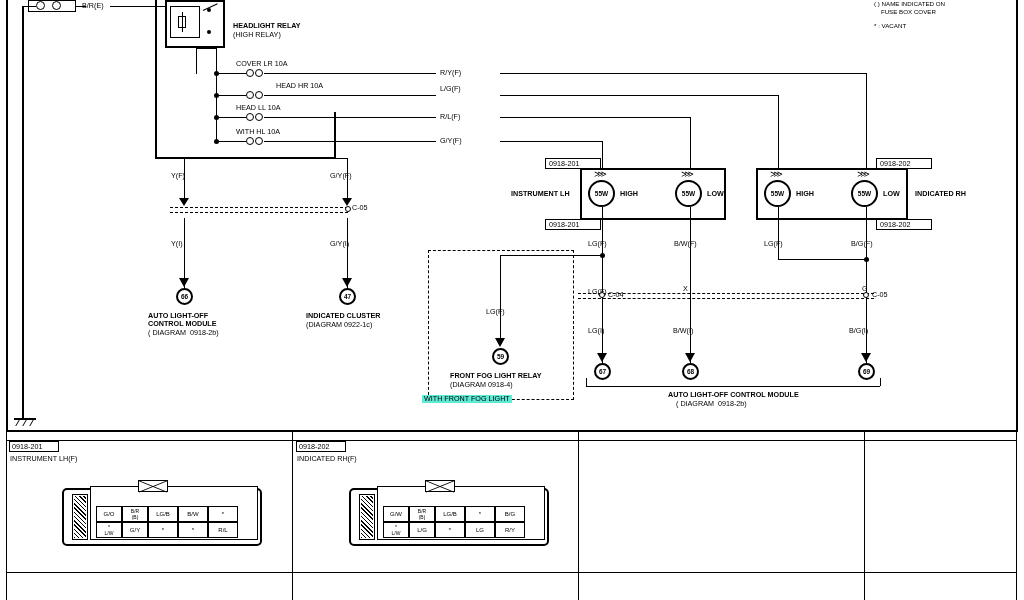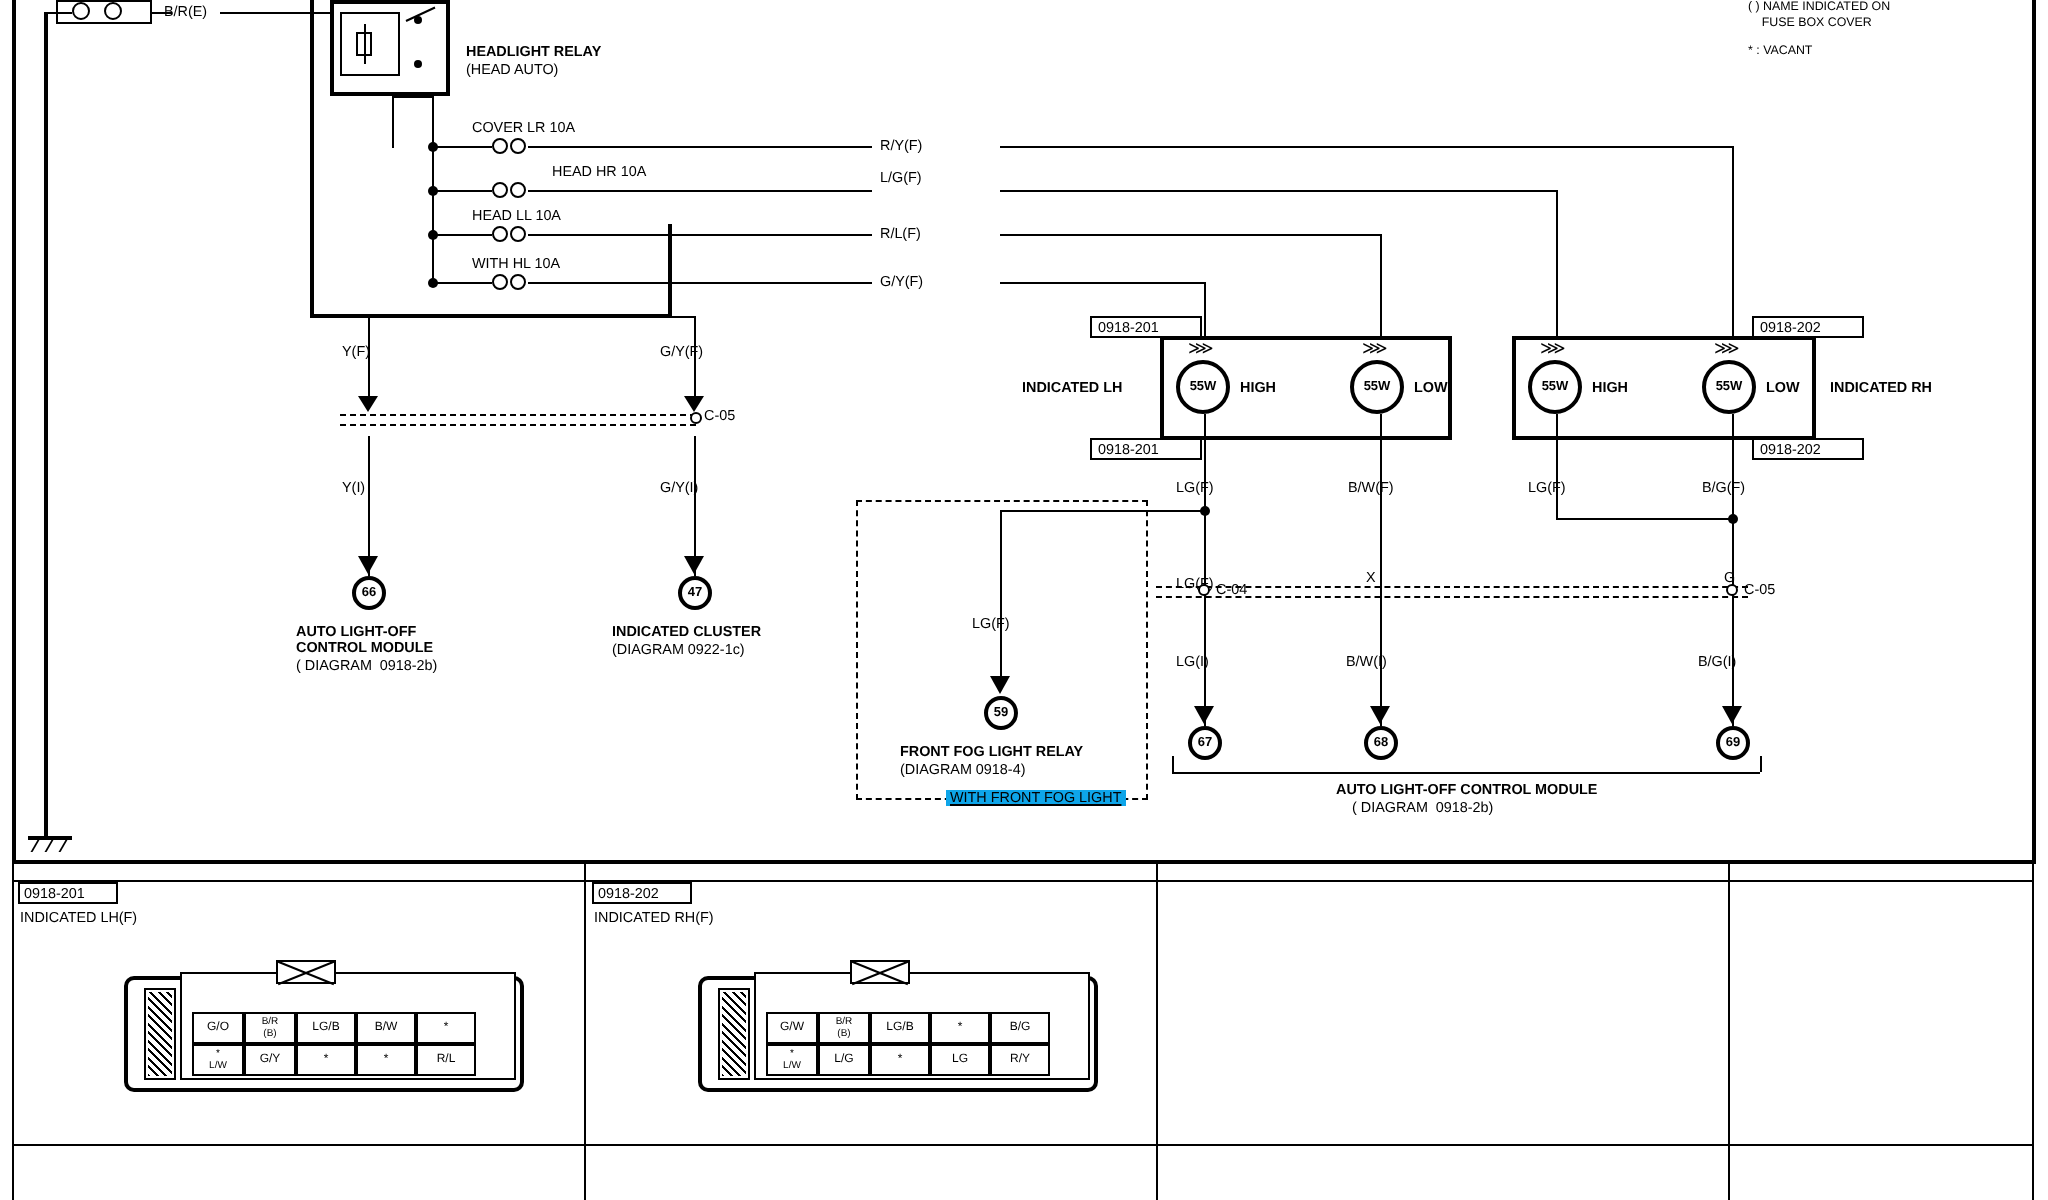--- a/index.html
+++ b/index.html
@@ -62,21 +62,21 @@
   <div class="box2" style="left:165px;top:0px;width:60px;height:48px;"></div>
   <div class="box" style="left:170px;top:6px;width:30px;height:32px;"></div>
   <div class="abs" style="left:178px;top:12px;width:8px;height:20px;">
     <div class="vl" style="left:4px;top:0;height:20px;"></div>
     <div class="box" style="left:0px;top:4px;width:8px;height:12px;"></div>
   </div>
   <div class="dot" style="left:207px;top:8px;width:4px;height:4px;"></div>
   <div class="dot" style="left:207px;top:30px;width:4px;height:4px;"></div>
   <div class="hl" style="left:203px;top:10px;width:16px;transform:rotate(-25deg);transform-origin:left center;"></div>
   <div class="txt b" style="left:233px;top:22px;">HEADLIGHT RELAY</div>
-  <div class="txt" style="left:233px;top:31px;">(HEAD AUTO)</div>
+  <div class="txt" style="left:233px;top:31px;">(HIGH RELAY)</div>
 
   <div class="vl2" style="left:155px;top:0px;height:158px;"></div>
   <div class="hl2" style="left:155px;top:157px;width:180px;"></div>
   <div class="vl2" style="left:334px;top:112px;height:46px;"></div>
   <div class="vl" style="left:196px;top:48px;height:26px;"></div>
 
   <div class="dot" style="left:214px;top:71px;"></div>
   <div class="hl" style="left:216px;top:73px;width:30px;"></div>
   <div class="abs" style="left:246px;top:69px;width:22px;height:8px;">
     <div class="circ" style="left:0;top:0;width:8px;height:8px;"></div>
@@ -154,21 +154,21 @@
   <div class="vl" style="left:866px;top:73px;height:95px;"></div>
   <div class="hl" style="left:500px;top:73px;width:366px;"></div>
   <div class="vl" style="left:778px;top:95px;height:73px;"></div>
   <div class="hl" style="left:500px;top:95px;width:278px;"></div>
   <div class="vl" style="left:690px;top:117px;height:51px;"></div>
   <div class="hl" style="left:500px;top:117px;width:190px;"></div>
   <div class="vl" style="left:602px;top:141px;height:27px;"></div>
   <div class="hl" style="left:500px;top:141px;width:102px;"></div>
 
   <div class="box2" style="left:580px;top:168px;width:146px;height:52px;"></div>
-  <div class="txt b" style="left:511px;top:190px;">INDICATED LH</div>
+  <div class="txt b" style="left:511px;top:190px;">INSTRUMENT LH</div>
   <div class="box" style="left:545px;top:158px;width:56px;height:11px;"></div>
   <div class="txt" style="left:549px;top:160px;">0918-201</div>
   <div class="box" style="left:545px;top:219px;width:56px;height:11px;"></div>
   <div class="txt" style="left:549px;top:221px;">0918-201</div>
 
   <div class="circ2" style="left:588px;top:180px;width:27px;height:27px;">55W</div>
   <div class="txt b" style="left:620px;top:190px;">HIGH</div>
   <div class="abs" style="left:594px;top:170px;font-size:9px;line-height:9px;">⋙</div>
 
   <div class="circ2" style="left:675px;top:180px;width:27px;height:27px;">55W</div>
@@ -202,21 +202,21 @@
 
   <div class="dot" style="left:600px;top:253px;"></div>
   <div class="hl" style="left:500px;top:255px;width:102px;"></div>
   <div class="vl" style="left:500px;top:255px;height:85px;"></div>
   <div class="txt" style="left:486px;top:308px;">LG(F)</div>
   <div class="arrowdn" style="left:495px;top:338px;"></div>
   <div class="circ2" style="left:492px;top:348px;width:17px;height:17px;">59</div>
   <div class="txt b" style="left:450px;top:372px;">FRONT FOG LIGHT RELAY</div>
   <div class="txt" style="left:450px;top:381px;">(DIAGRAM 0918-4)</div>
   <div class="dash" style="left:428px;top:250px;width:146px;height:150px;"></div>
-  <div class="txt" style="left:473px;top:395px;background:#0ea5e9;padding:0 2px;text-decoration:underline;">WITH FRONT FOG LIGHT</div>
+  <div class="txt" style="left:422px;top:395px;background:#5eead4;padding:0 2px;">WITH FRONT FOG LIGHT</div>
 
   <div class="vl" style="left:602px;top:255px;height:108px;"></div>
   <div class="vl" style="left:690px;top:255px;height:108px;"></div>
   <div class="vl" style="left:866px;top:255px;height:108px;"></div>
   <div class="vl" style="left:778px;top:255px;height:5px;"></div>
   <div class="hl" style="left:778px;top:259px;width:88px;"></div>
   <div class="dot" style="left:864px;top:257px;"></div>
 
   <div class="txt" style="left:588px;top:288px;">LG(F)</div>
 
@@ -250,21 +250,21 @@
   <div class="hl" style="left:6px;top:440px;width:1011px;"></div>
   <div class="hl" style="left:6px;top:572px;width:1011px;"></div>
   <div class="vl" style="left:292px;top:432px;height:168px;"></div>
   <div class="vl" style="left:578px;top:432px;height:168px;"></div>
   <div class="vl" style="left:864px;top:432px;height:168px;"></div>
   <div class="vl" style="left:6px;top:432px;height:168px;"></div>
   <div class="vl" style="left:1016px;top:432px;height:168px;"></div>
 
   <div class="box" style="left:9px;top:441px;width:50px;height:11px;"></div>
   <div class="txt" style="left:12px;top:443px;">0918-201</div>
-  <div class="txt" style="left:10px;top:455px;">INDICATED LH(F)</div>
+  <div class="txt" style="left:10px;top:455px;">INSTRUMENT LH(F)</div>
 
   <div class="conn-outer" style="left:62px;top:488px;width:200px;height:58px;"></div>
   <div class="conn-inner" style="left:72px;top:494px;width:16px;height:46px;"></div>
   <div class="abs hatch" style="left:74px;top:496px;width:12px;height:42px;"></div>
   <div class="conn-inner" style="left:90px;top:486px;width:168px;height:54px;"></div>
   <div class="box" style="left:138px;top:480px;width:30px;height:12px;background:#fff;"></div>
   <div class="abs" style="left:138px;top:480px;width:30px;height:12px;">
     <div class="hl" style="left:0;top:6px;width:30px;transform:rotate(22deg);"></div>
     <div class="hl" style="left:0;top:6px;width:30px;transform:rotate(-22deg);"></div>
   </div>

